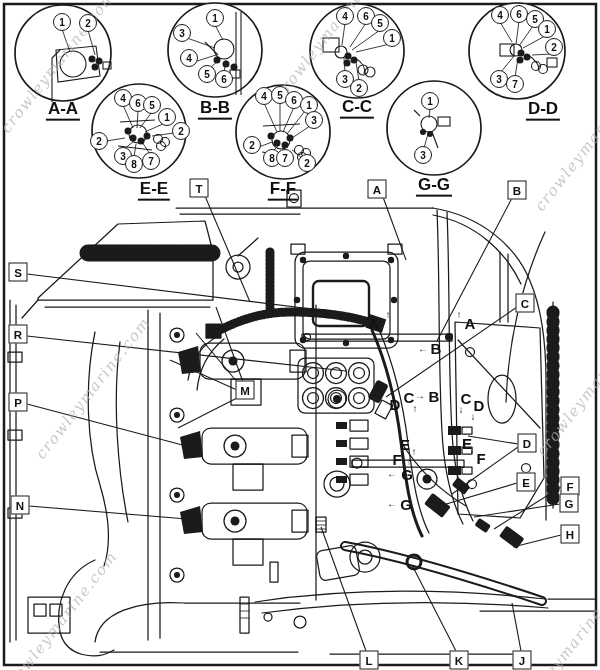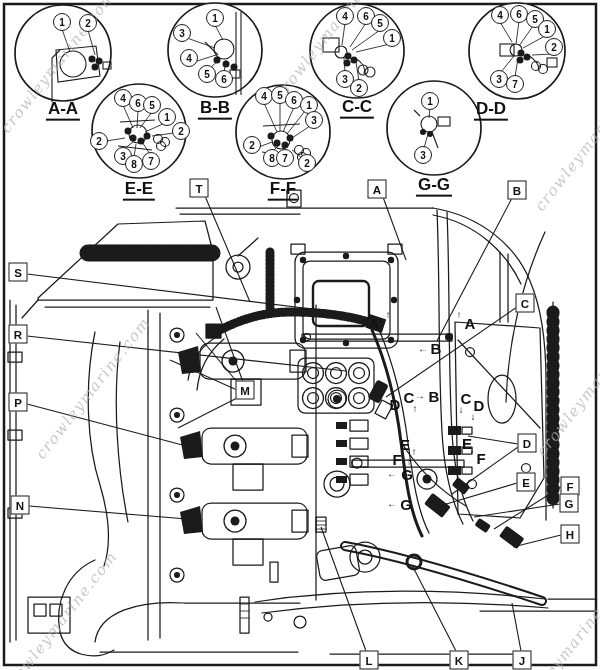--- a/index.html
+++ b/index.html
@@ -369,22 +369,22 @@
   <span class="wm" style="left:332px;top:28px">crowleymarine.com</span>
   <span class="wm" style="left:93px;top:388px">crowleymarine.com</span>
   <span class="wm" style="left:60px;top:622px">crowleymarine.com</span>
   <span class="wm" style="left:592px;top:140px">crowleymarine.com</span>
   <span class="wm" style="left:594px;top:385px">crowleymarine.com</span>
   <span class="wm" style="left:572px;top:645px">crowleymarine.com</span>
 
   <span class="sl" style="left:63px;top:110px">A-A</span>
   <span class="sl" style="left:215px;top:109px">B-B</span>
   <span class="sl" style="left:357px;top:108px">C-C</span>
-  <span class="sl" style="left:491px;top:110px">D-D</span>
-  <span class="sl" style="left:139px;top:190px">E-E</span>
+  <span class="sl" style="left:543px;top:110px">D-D</span>
+  <span class="sl" style="left:154px;top:190px">E-E</span>
   <span class="sl" style="left:283px;top:190px">F-F</span>
   <span class="sl" style="left:434px;top:186px">G-G</span>
 
   <span class="co" style="left:62px;top:22px">1</span>
   <span class="co" style="left:88px;top:23px">2</span>
 
   <span class="co" style="left:215px;top:18px">1</span>
   <span class="co" style="left:182px;top:33px">3</span>
   <span class="co" style="left:189px;top:58px">4</span>
   <span class="co" style="left:207px;top:74px">5</span>

